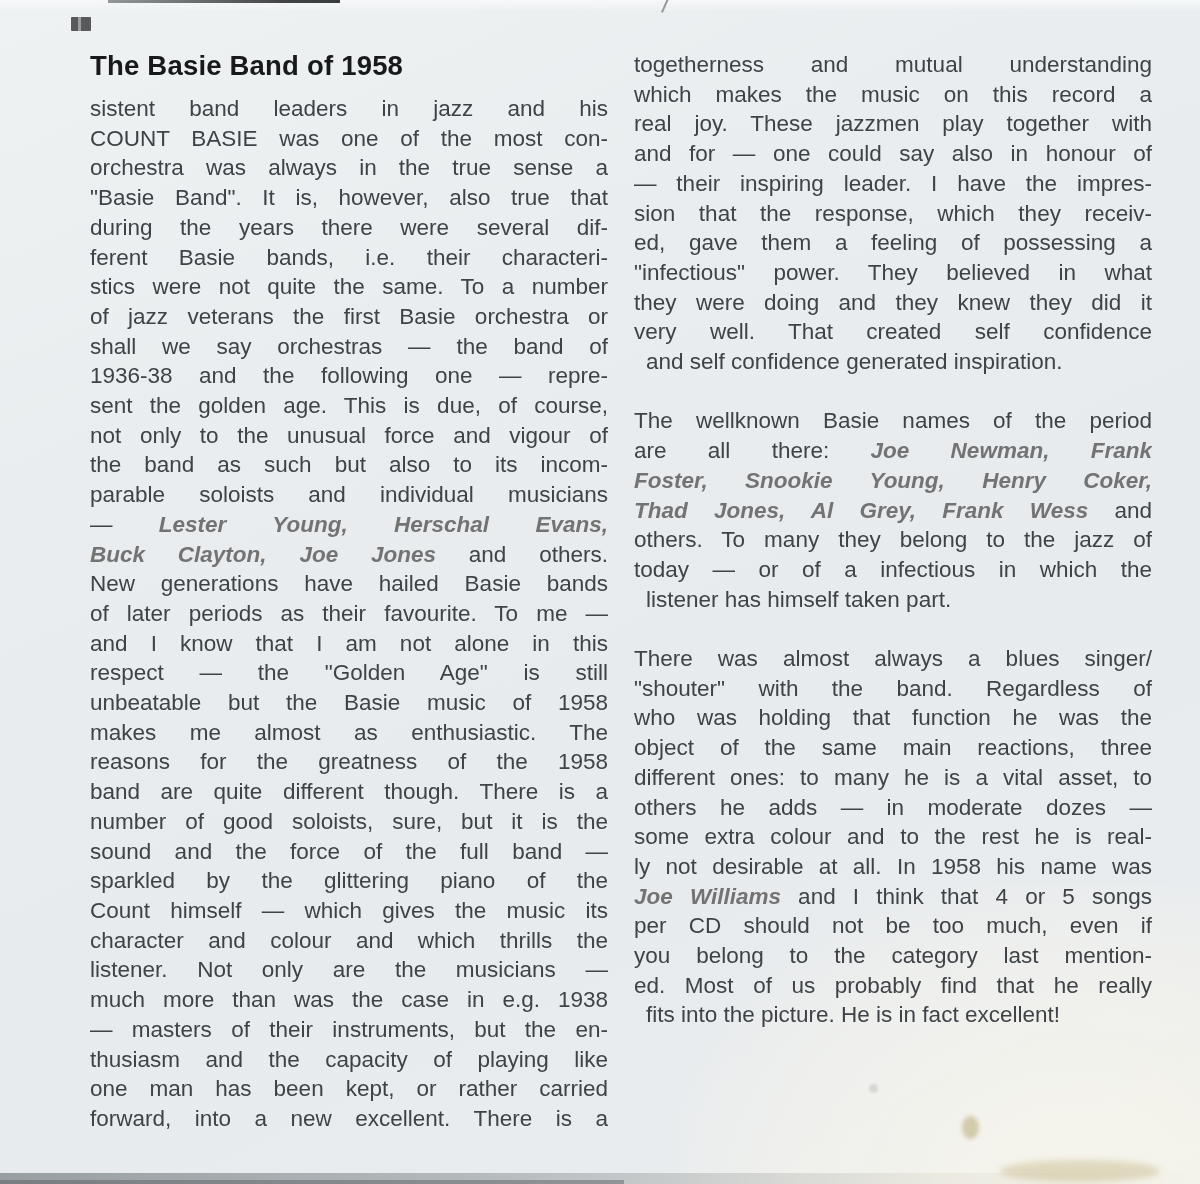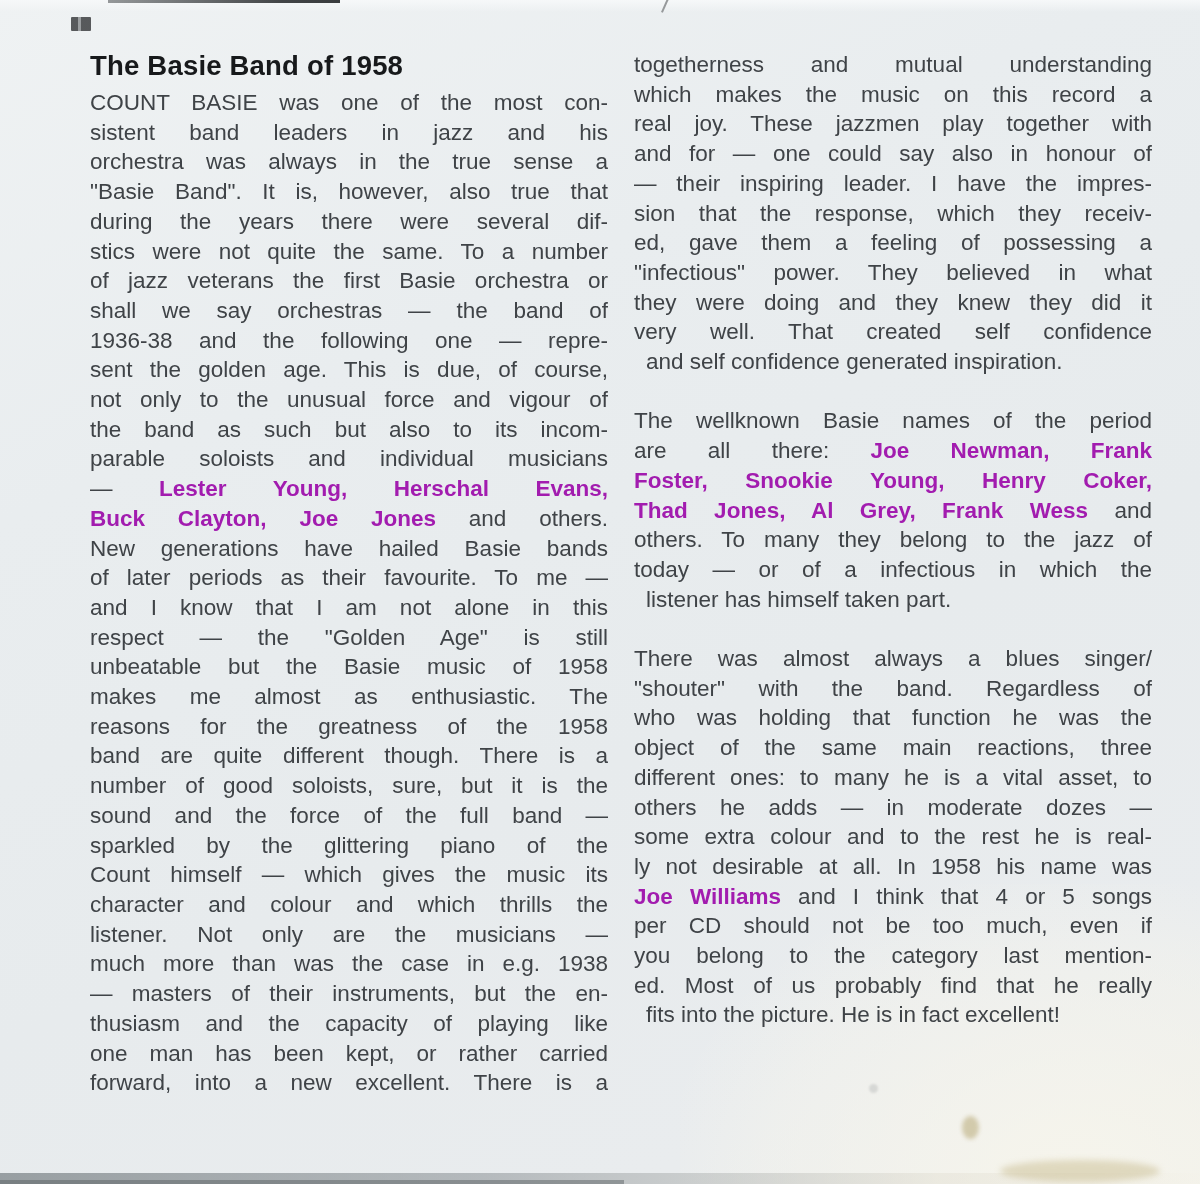--- a/index.html
+++ b/index.html
@@ -93,38 +93,39 @@
     display: flex;
     gap: 26px;
     z-index: 3;
   }
   .col { flex: 1 1 0; min-width: 0; }
   .title {
     font-size: 27.5px;
     font-weight: bold;
     color: #17191b;
     line-height: 32px;
-    margin-bottom: 6px;
+    margin-bottom: 12px;
     letter-spacing: .2px;
   }
   .para { margin-bottom: 29.7px; }
   .para:last-child { margin-bottom: 0; }
   .line {
     font-size: 22.5px;
     line-height: 29.7px;
     color: #3f4347;
     text-align: justify;
     text-align-last: justify;
     white-space: normal;
     overflow: hidden;
   }
   .line.end { text-align-last: left; margin-left: 12px; }
   .line .bold {
     font-weight: bold;
-    color: #a21caf;
+    color: #737373;
+    font-style: italic;
   }
 </style>
 </head>
 <body>
 
 <div class="paper"></div>
 <div class="top-sliver"></div>
 <div class="artifact top-edge-line"></div>
 <div class="artifact corner-mark"></div>
 <div class="artifact scratch"></div>
@@ -133,25 +134,26 @@
 <div class="artifact bottom-strip-dark"></div>
 <div class="artifact stain-1"></div>
 <div class="artifact stain-2"></div>
 <div class="artifact stain-dot"></div>
 
 <div class="content">
   <div class="col">
     <div class="title">The Basie Band of 1958</div>
     <div class="col-body">
         <div class="para">
+          <div class="line">sistent band leaders in jazz and his</div>
           <div class="line">COUNT BASIE was one of the most con-</div>
-          <div class="line">sistent band leaders in jazz and his</div>
           <div class="line">orchestra was always in the true sense a</div>
           <div class="line">"Basie Band". It is, however, also true that</div>
           <div class="line">during the years there were several dif-</div>
+          <div class="line">ferent Basie bands, i.e. their characteri-</div>
           <div class="line">stics were not quite the same. To a number</div>
           <div class="line">of jazz veterans the first Basie orchestra or</div>
           <div class="line">shall we say orchestras — the band of</div>
           <div class="line">1936-38 and the following one — repre-</div>
           <div class="line">sent the golden age. This is due, of course,</div>
           <div class="line">not only to the unusual force and vigour of</div>
           <div class="line">the band as such but also to its incom-</div>
           <div class="line">parable soloists and individual musicians</div>
           <div class="line">— <span class="bold">Lester Young, Herschal Evans,</span></div>
           <div class="line"><span class="bold">Buck Clayton, Joe Jones</span> and others.</div>

